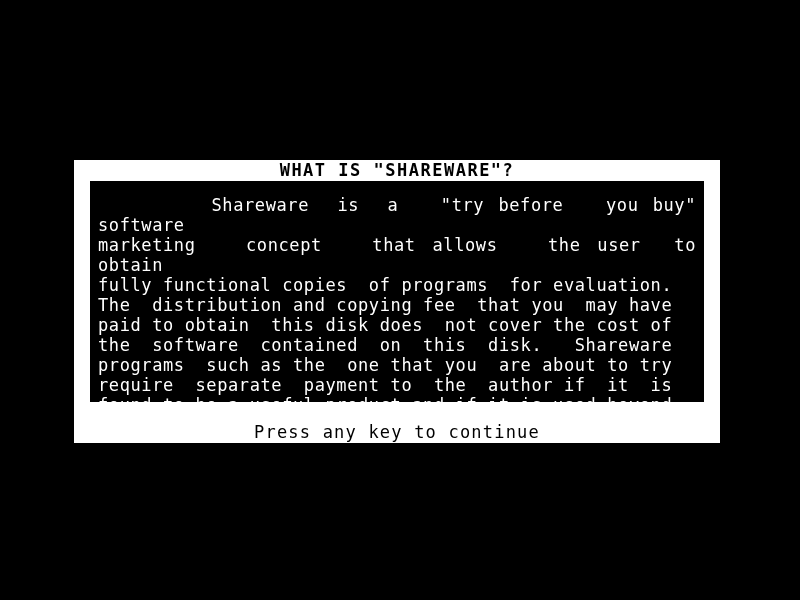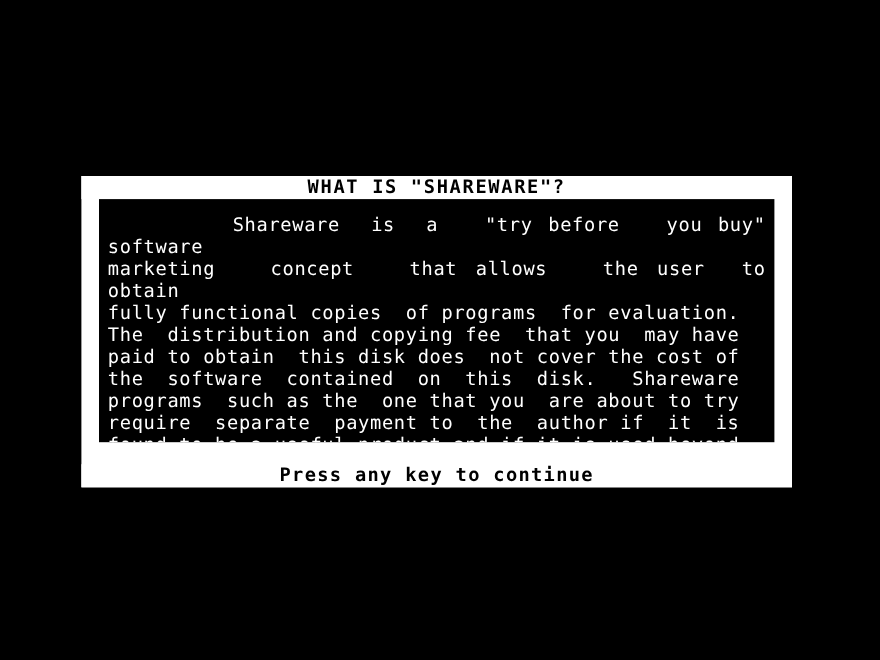--- a/index.html
+++ b/index.html
@@ -86,21 +86,20 @@
     align-items: center;
     justify-content: center;
   }
   .footer-text {
     font-family: "DejaVu Sans Mono", monospace;
     font-size: 17px;
     letter-spacing: 1.2px;
     white-space: pre;
     line-height: 21px;
     color: #000000;
-    font-weight: bold;
   }
 </style>
 </head>
 <body>
 
 <div class="screen">
 
   <div class="dialog">
 
     <div class="title-bar">

